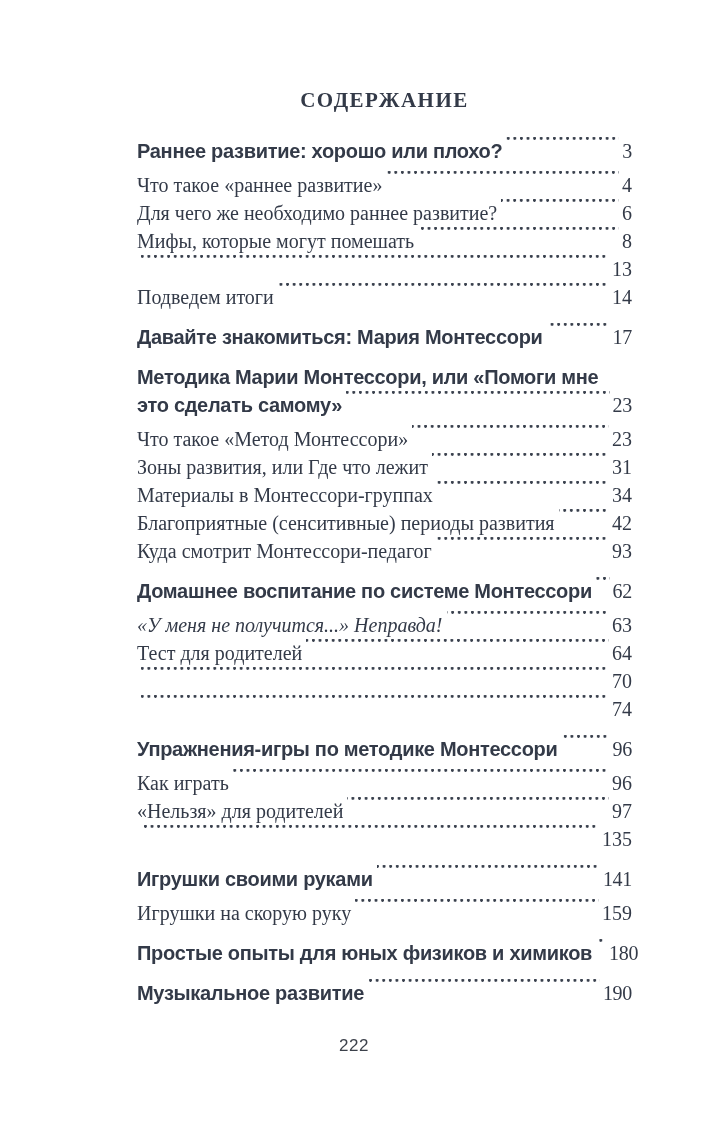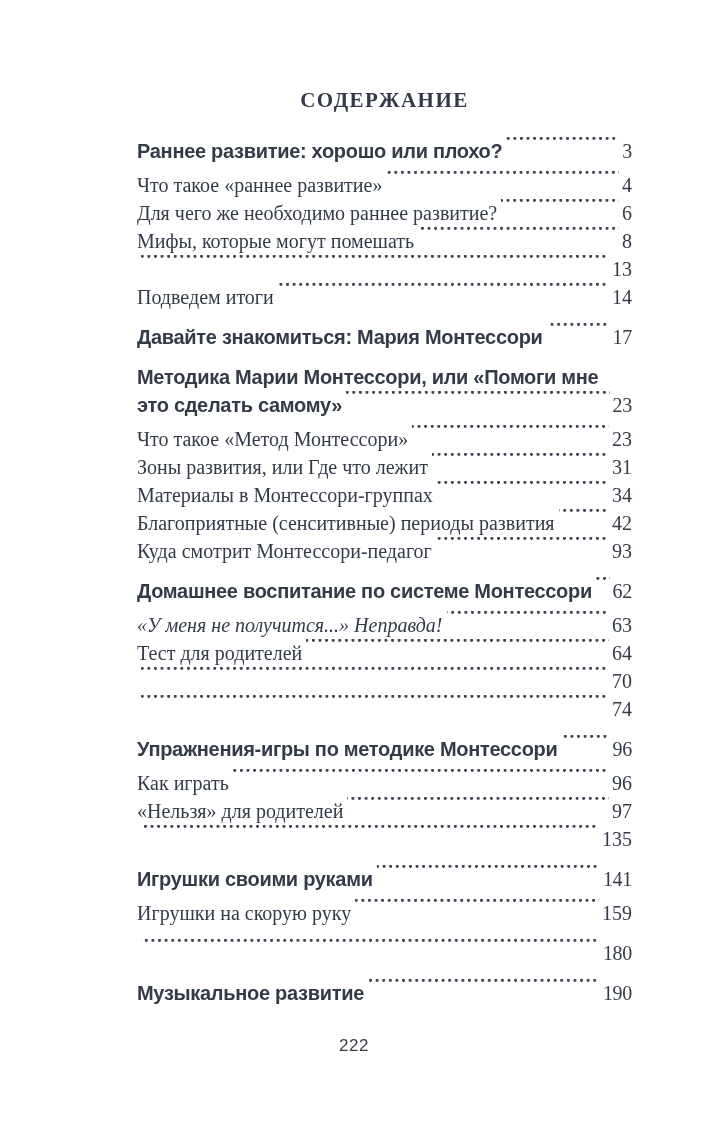--- a/index.html
+++ b/index.html
@@ -264,20 +264,21 @@
 
     <div class="toc-lastline">
       <span class="toc-label">Игрушки на скорую руку</span>
       <span class="toc-leader"></span>
       <span class="toc-page">159</span>
     </div>
   </div>
       <div class="toc-row row--heading">
 
     <div class="toc-lastline">
+      <span class="toc-label">Простые опыты для юных физиков и химиков</span>
       <span class="toc-leader"></span>
       <span class="toc-page">180</span>
     </div>
   </div>
       <div class="toc-row row--heading">
 
     <div class="toc-lastline">
       <span class="toc-label">Музыкальное развитие</span>
       <span class="toc-leader"></span>
       <span class="toc-page">190</span>

